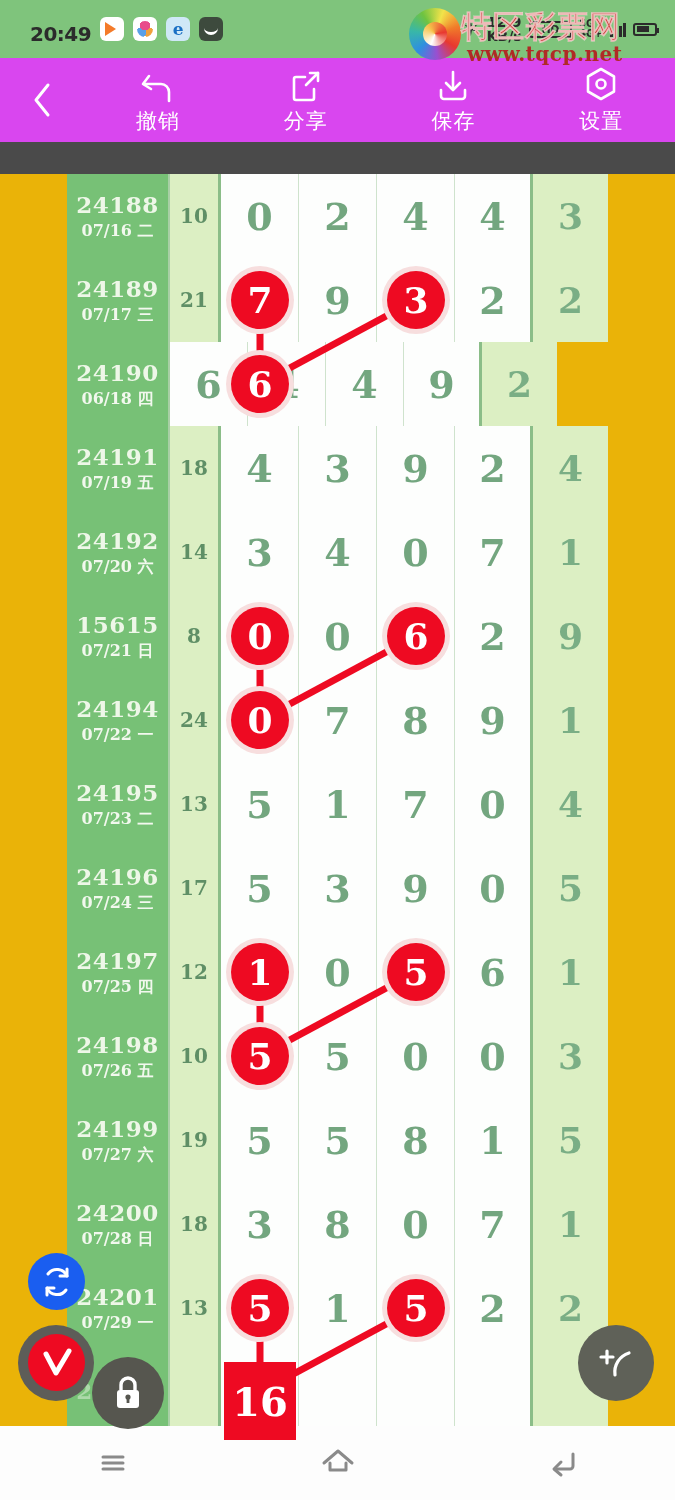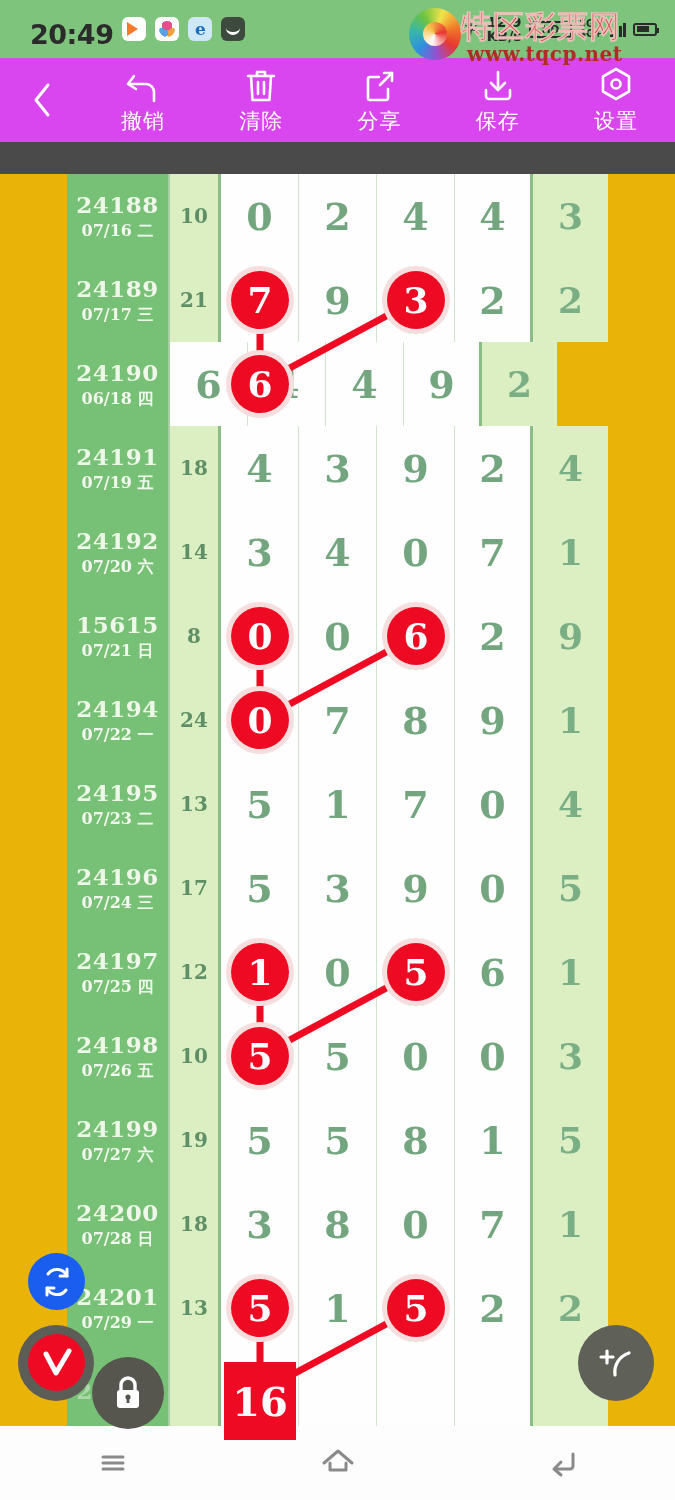--- a/index.html
+++ b/index.html
@@ -9,21 +9,21 @@
     background:#4a4a4a;
     position:relative;
   }
 
   
   .statusbar{
     position:absolute; left:0; top:0; width:675px; height:58px;
     background:#7fc47c; display:flex; align-items:center;
   }
   .sb-left{ display:flex; align-items:center; gap:9px; padding-left:30px; }
-  .sb-time{ font-size:27px; font-weight:700; color:#2b2b2b; letter-spacing:-0.5px;
+  .sb-time{ font-size:20px; font-weight:700; color:#2b2b2b; letter-spacing:-0.5px;
             font-family:"DejaVu Sans", sans-serif;margin-top:10px; }
   .appicon{ width:24px; height:24px; border-radius:6px; display:block; position:relative; }
   .ai-1{ background:#ffffff; }
   .ai-1::after{ content:""; position:absolute; left:5px; top:5px;
       border-left:11px solid #f47b2a; border-top:7px solid transparent; border-bottom:7px solid transparent; }
   .ai-2{ background:#ffffff; }
   .ai-2::after{ content:""; position:absolute; left:4px; top:4px; width:16px; height:16px;
       border-radius:50%; background:
         radial-gradient(circle at 50% 28%, #e84c8a 0 5px, transparent 5px),
         radial-gradient(circle at 27% 70%, #5aa0e8 0 5px, transparent 5px),
@@ -181,31 +181,20 @@
     <div class="tb-item">
       <span class="ico">
         <svg width="36" height="34" viewBox="0 0 36 34" fill="none" stroke="#fff" stroke-width="2.6" stroke-linecap="round" stroke-linejoin="round">
           <path d="M9 6 L3 14 L11 19"></path>
           <path d="M3.5 14 H21 a8 8 0 0 1 8 8 V31"></path>
         </svg>
       </span>
       <span class="lbl">撤销</span>
     </div>
 
-    <div class="tb-item">
-      <span class="ico">
-        <svg width="34" height="36" viewBox="0 0 34 36" fill="none" stroke="#fff" stroke-width="2.6" stroke-linecap="round" stroke-linejoin="round">
-          <path d="M4 8 H30"></path>
-          <path d="M13 8 V4 H21 V8"></path>
-          <path d="M7 8 L8.5 32 H25.5 L27 8"></path>
-          <path d="M14 14 V26 M20 14 V26"></path>
-        </svg>
-      </span>
-      <span class="lbl">清除</span>
-    </div>
 
     <div class="tb-item">
       <span class="ico">
         <svg width="34" height="36" viewBox="0 0 34 36" fill="none" stroke="#fff" stroke-width="2.6" stroke-linecap="round" stroke-linejoin="round">
           <path d="M21 5 H29 V13"></path>
           <path d="M29 5 L17 17"></path>
           <path d="M25 21 V30 a2 2 0 0 1 -2 2 H7 a2 2 0 0 1 -2 -2 V11 a2 2 0 0 1 2 -2 H16"></path>
         </svg>
       </span>
       <span class="lbl">分享</span>

